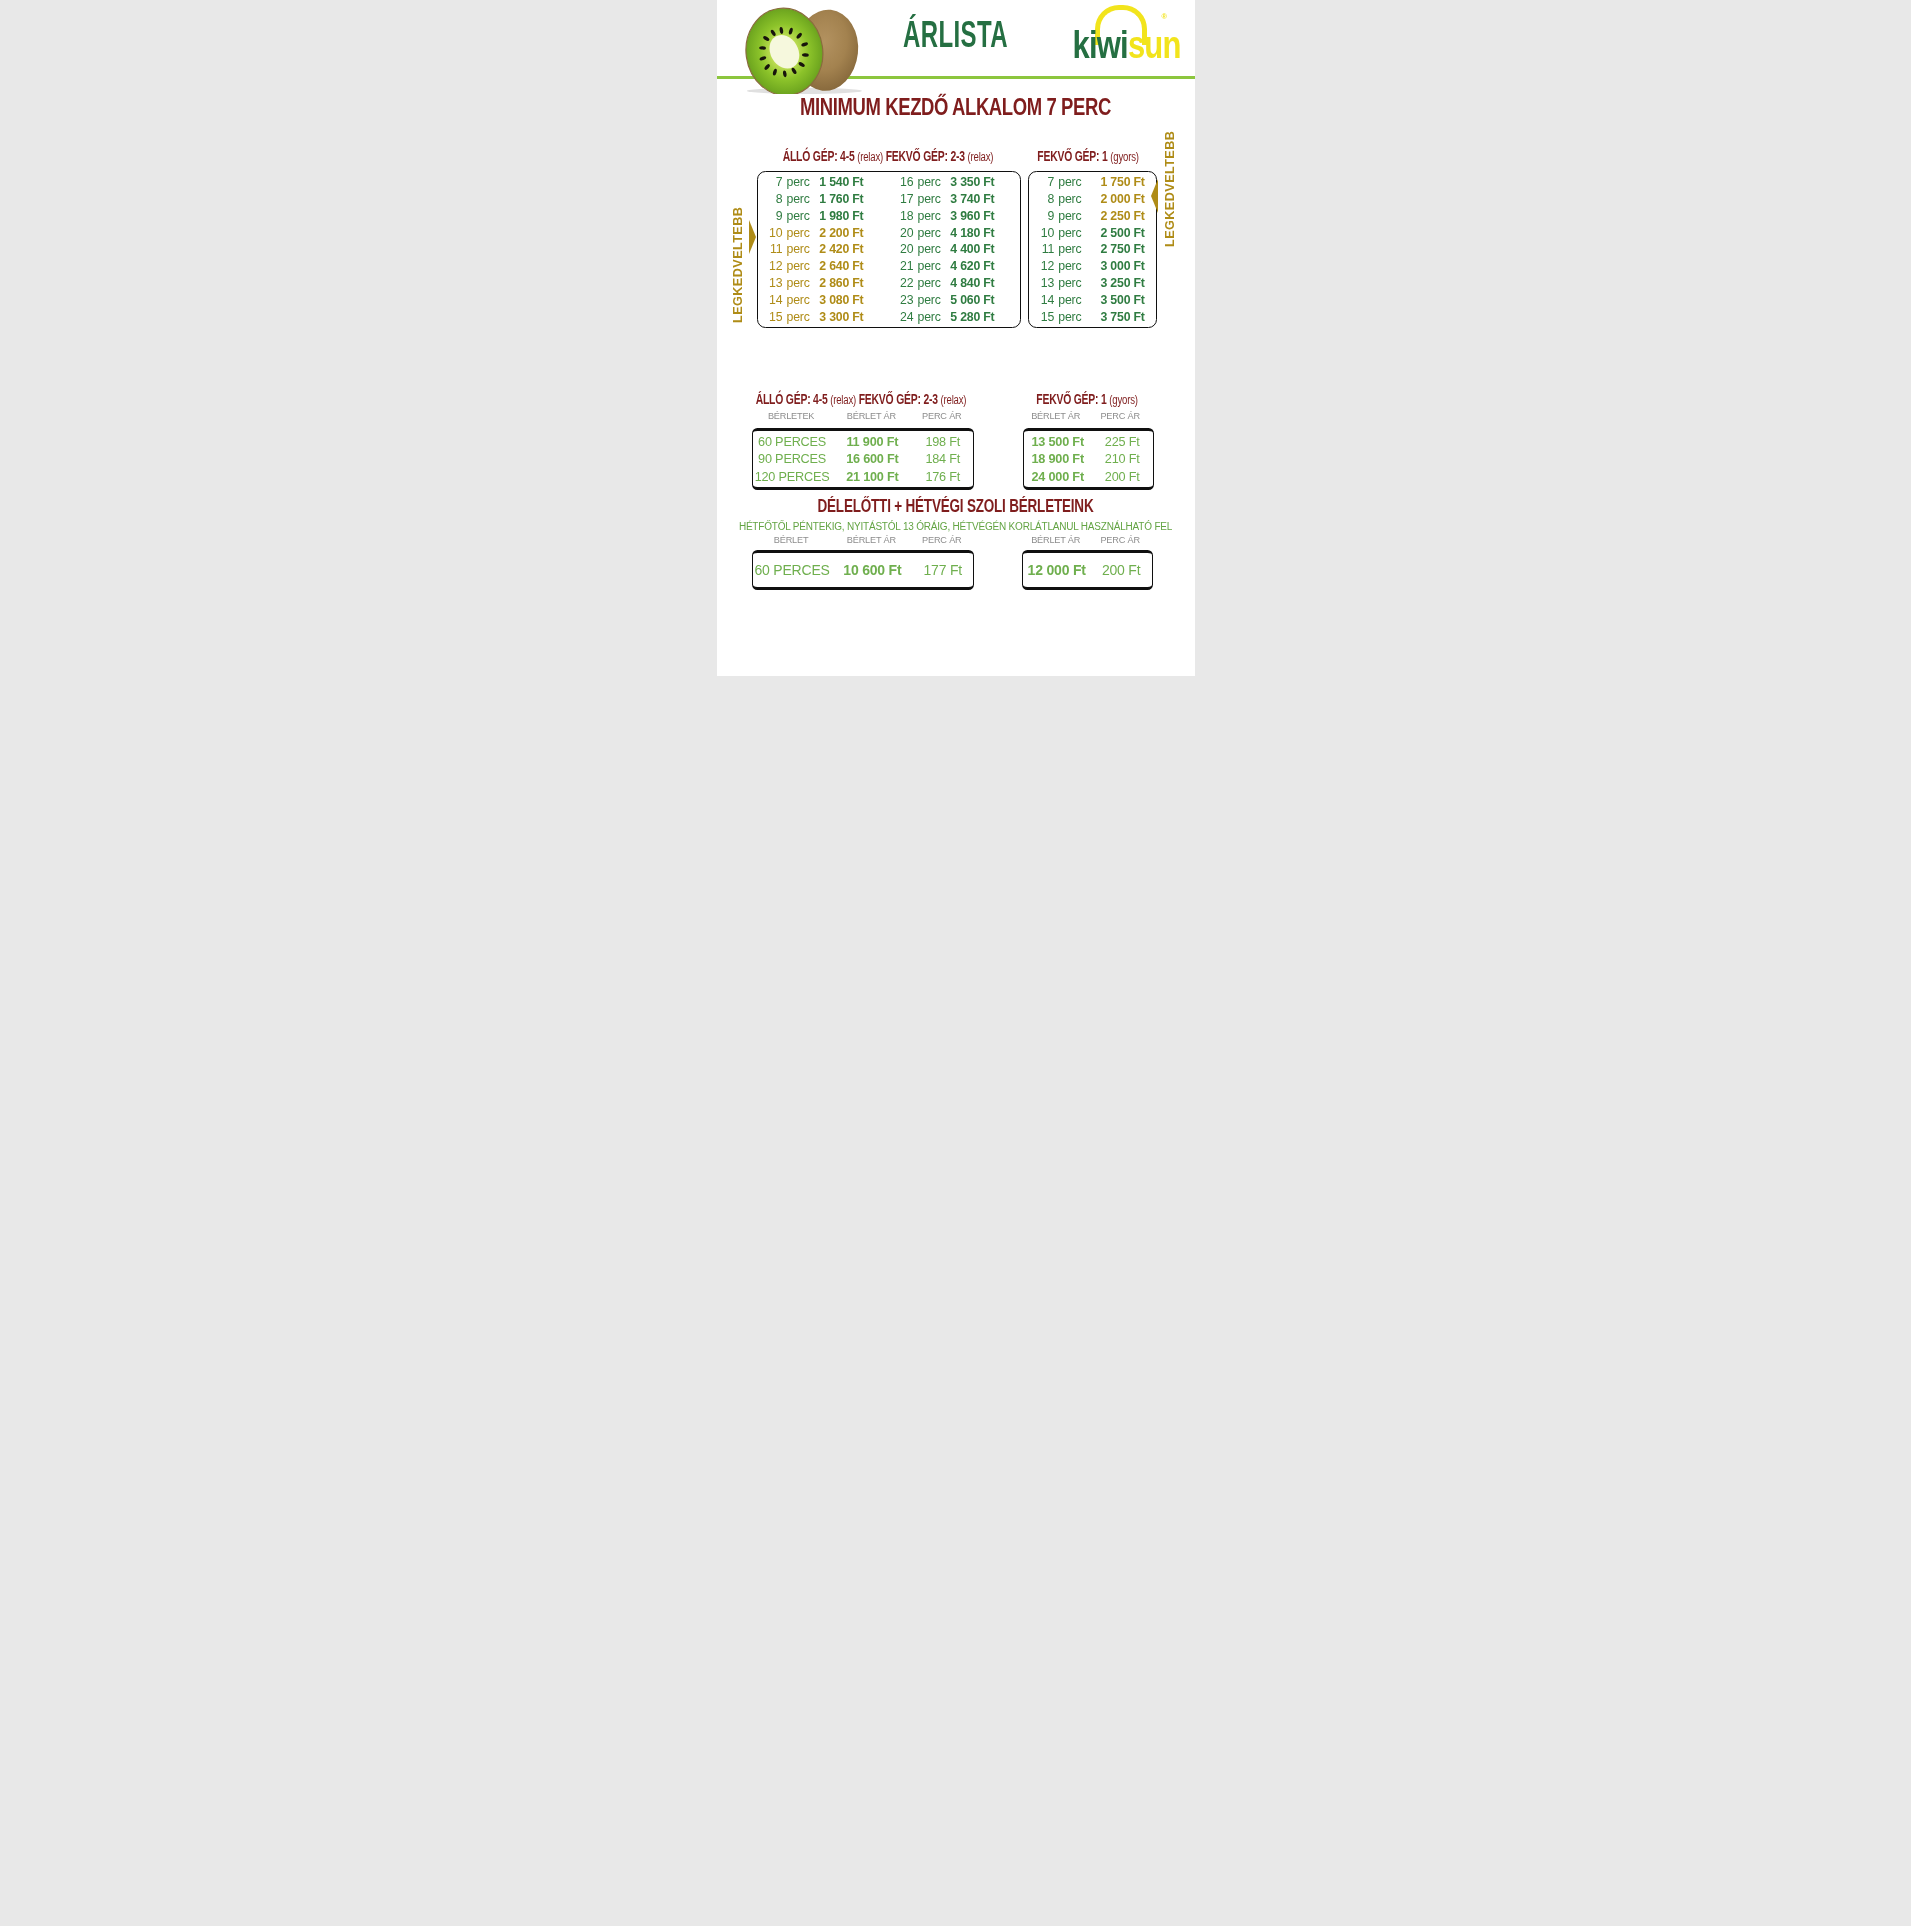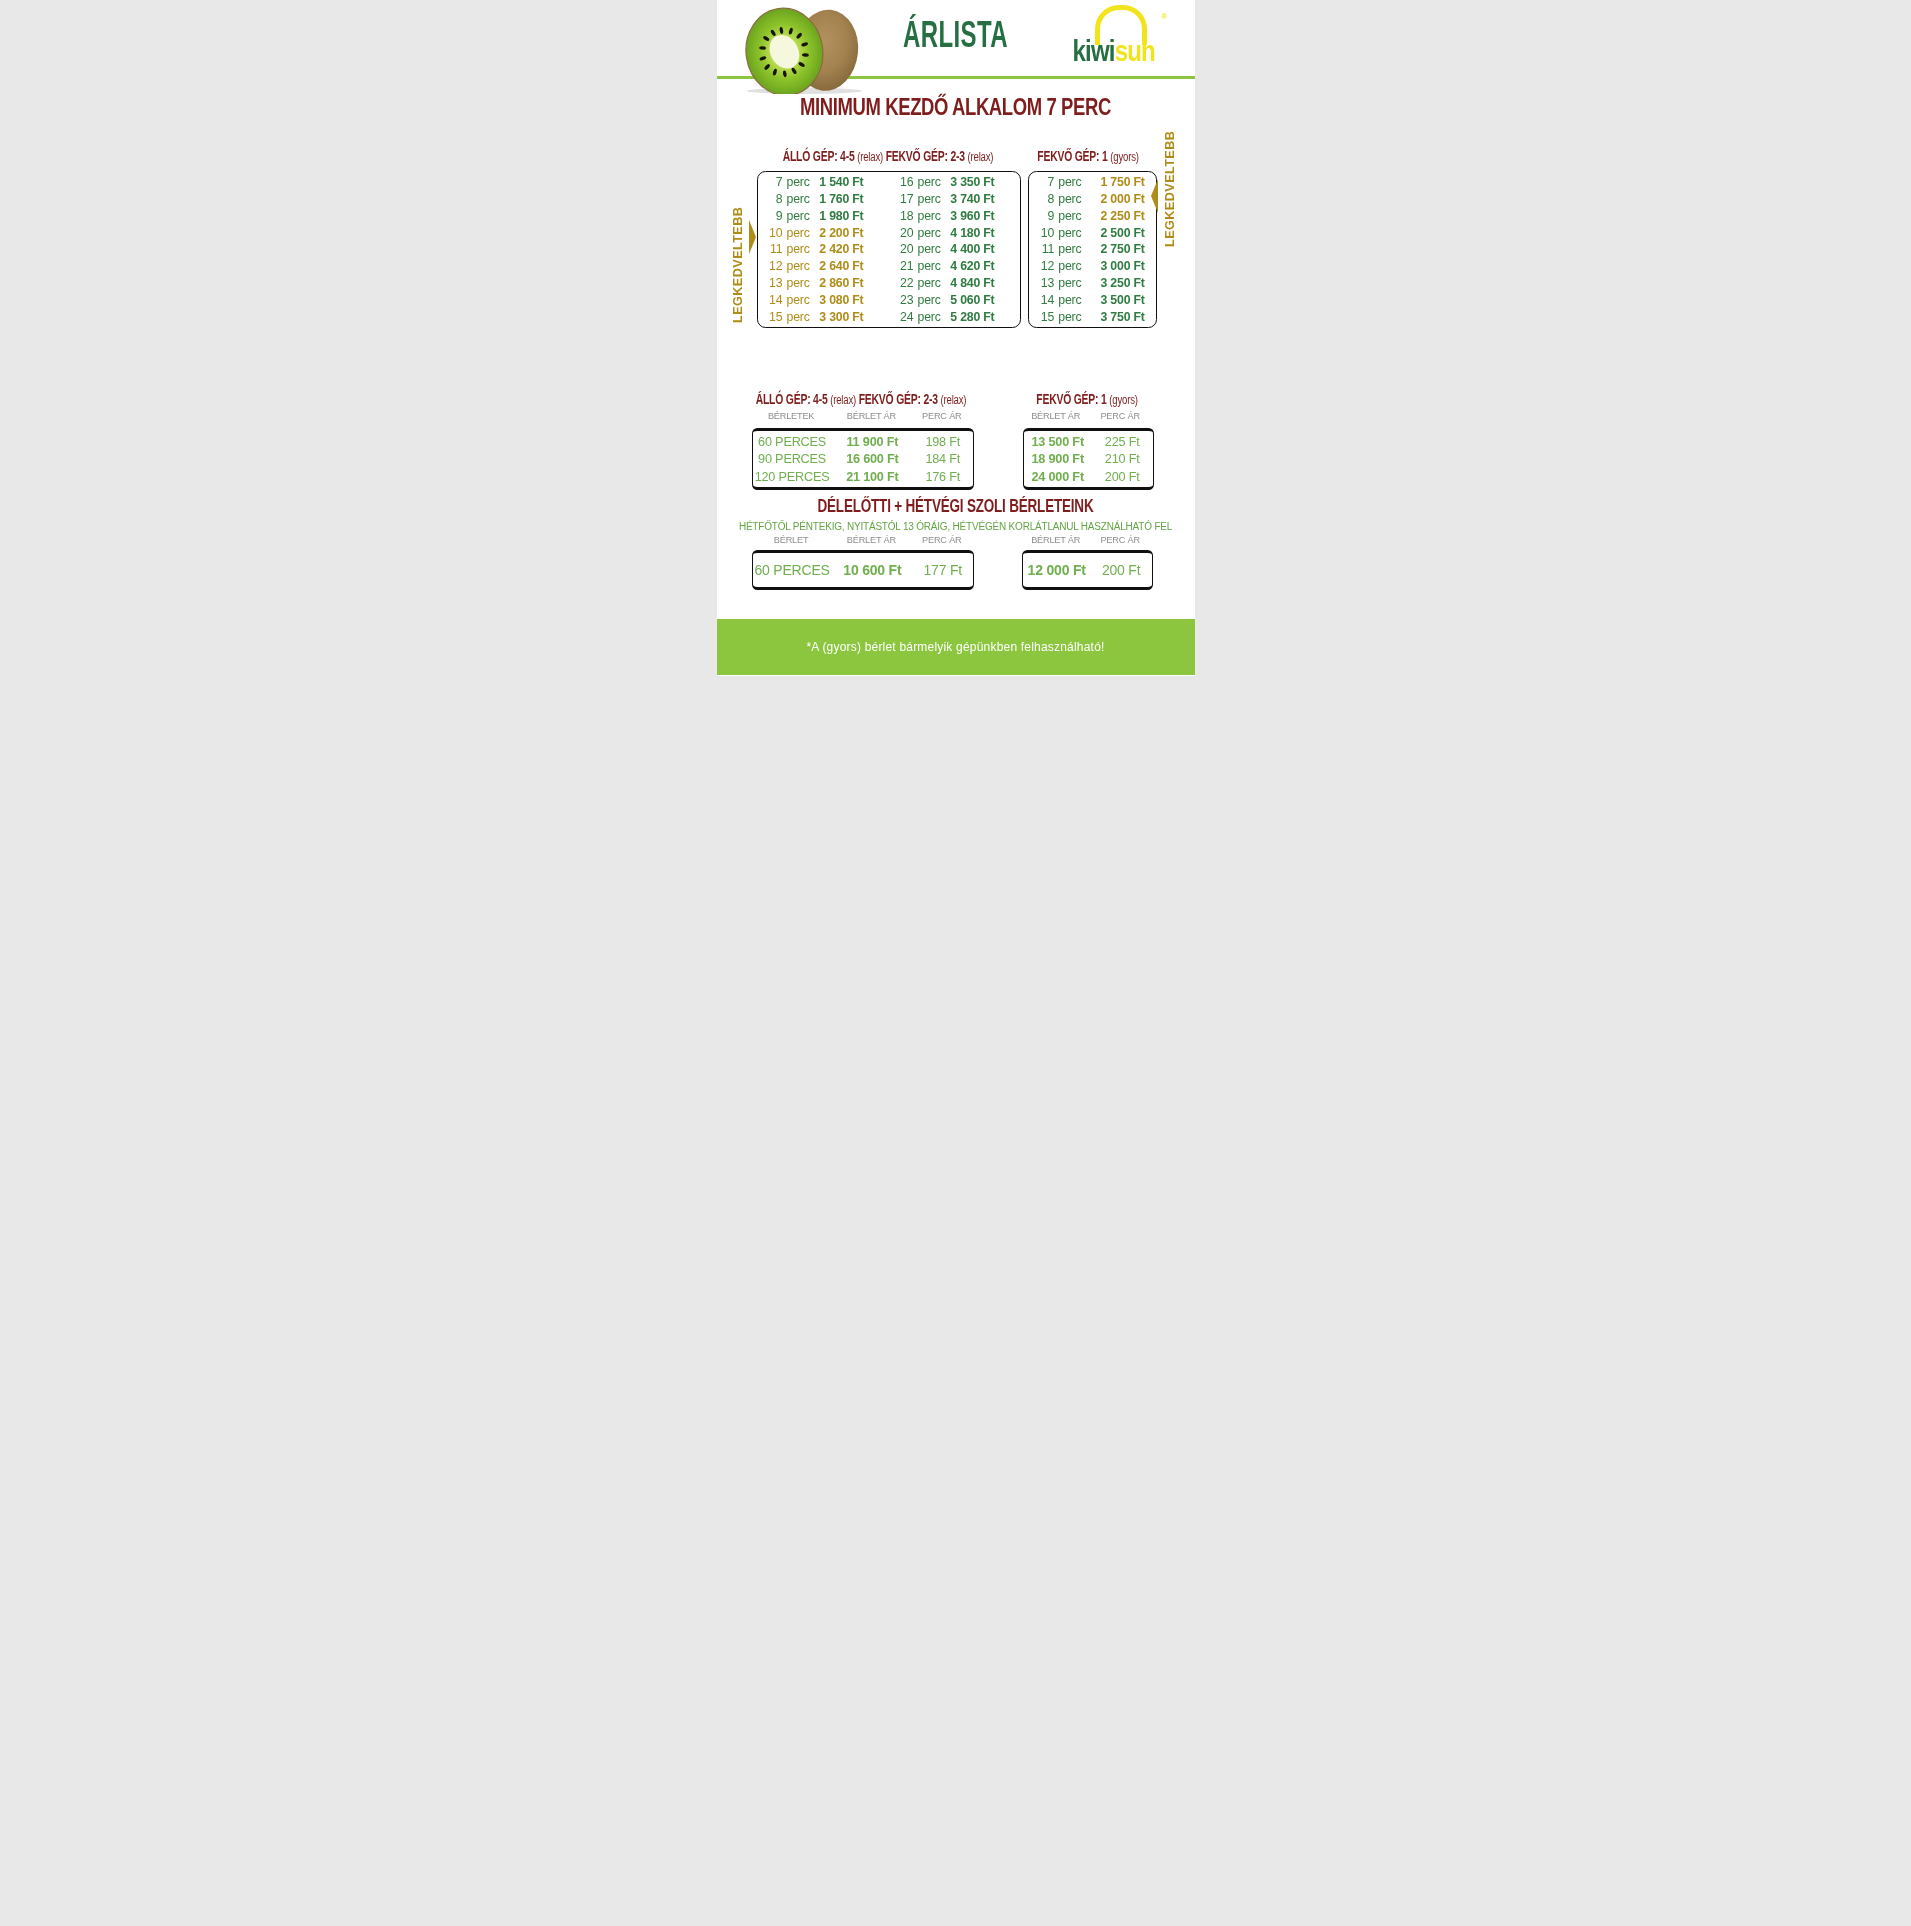--- a/index.html
+++ b/index.html
@@ -15,21 +15,21 @@
   .red{color:#7f1d1d;}
   .tone-green{color:#2f7c41;} .tone-gold{color:#af8c17;}
 
   
   .kiwi-img{left:18.5px;top:5.4px;width:141px;height:89px;z-index:3;}
   .green-line{left:0;top:76px;width:478px;height:3.1px;background:#8cc63e;z-index:1;}
   .arlista{left:0;top:22.3px;width:478px;font-size:24px;font-weight:bold;color:#256f42;letter-spacing:0.4px;}
   .logo{left:356px;top:10.8px;width:92px;height:59px;}
   .logo-arc{position:absolute;left:22.3px;top:-5.4px;width:42px;height:35px;border:5.4px solid #f2e41c;border-bottom:none;
             border-radius:24px 24px 0 0;}
-  .logo-text{position:absolute;left:0;bottom:2.3px;font-size:24px;font-weight:bold;white-space:nowrap;}
+  .logo-text{position:absolute;left:0;bottom:2.3px;font-size:31px;font-weight:bold;white-space:nowrap;}
   .logo-kiwi{color:#256f42;} .logo-sun{color:#f2e41c;}
   .logo-reg{position:absolute;right:-2.3px;top:0.8px;color:#f2e41c;font-size:7.3px;font-weight:bold;}
 
   .s1-title{left:0;top:96px;width:478px;font-size:18.5px;font-weight:bold;letter-spacing:-0.4px;}
 
   
   .tbl-head{font-size:10.4px;font-weight:bold;white-space:nowrap;letter-spacing:-0.2px;}
   .tbl-head .lt{font-weight:normal;font-size:9.6px;}
   .h-left{left:33px;top:151px;width:277px;}
   .h-right{left:304px;top:151px;width:135px;}
@@ -387,18 +387,15 @@
         <span class="pmin">177 Ft</span>
       </div>
     </div>
   <div class="abs passbox pb3-r">
       <div class="pass-row">
         <span class="pprice">12 000 Ft</span>
         <span class="pmin">200 Ft</span>
       </div>
     </div>
 
-  <div class="abs footer-bar">
-    <div class="footer-note">*A (gyors) bérlet bármelyik gépünkben felhasználható!</div>
-  </div>
 
 </div>
 
 
 </body></html>

